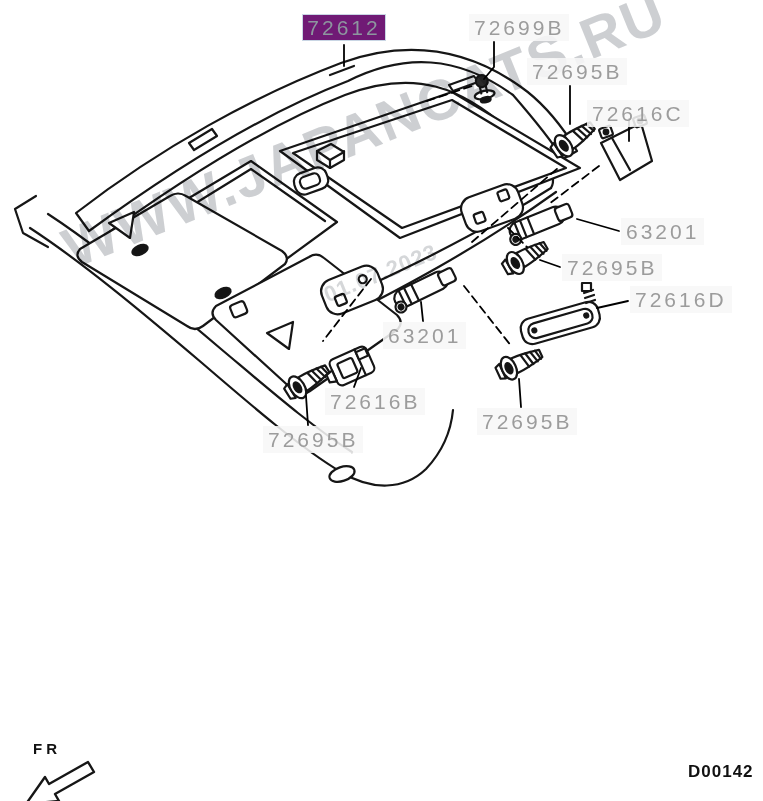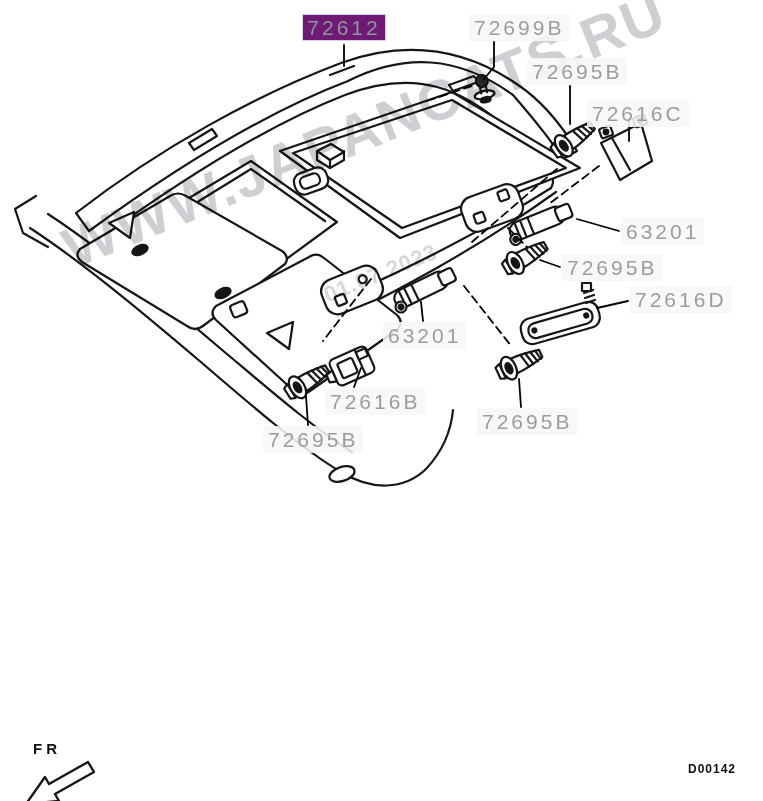--- a/index.html
+++ b/index.html
@@ -24,21 +24,21 @@
     position:absolute;z-index:30;height:23px;line-height:23px;padding:2px 5px;
     font-size:21px;letter-spacing:3px;color:#9c9c9c;text-align:center;
     background:rgba(247,247,247,.88);cursor:pointer;
   }
   .part-label.hl{background:#701a75;color:#8d969f;box-shadow:0 0 0 1px #c9d6e4 inset;}
   #fr-label{
     position:absolute;z-index:30;left:33px;top:740px;font-size:15px;font-weight:bold;
     color:#111;letter-spacing:4px;
   }
   #code-label{
-    position:absolute;z-index:30;left:688px;top:762px;font-size:12px;font-weight:bold;
+    position:absolute;z-index:30;left:688px;top:762px;font-size:17px;font-weight:bold;
     color:#111;letter-spacing:1px;
   }
 </style>
 </head>
 <body>
 
 <div id="stage">
 
   <svg id="drawing" width="763" height="801" viewBox="0 0 763 801">
     <defs>

